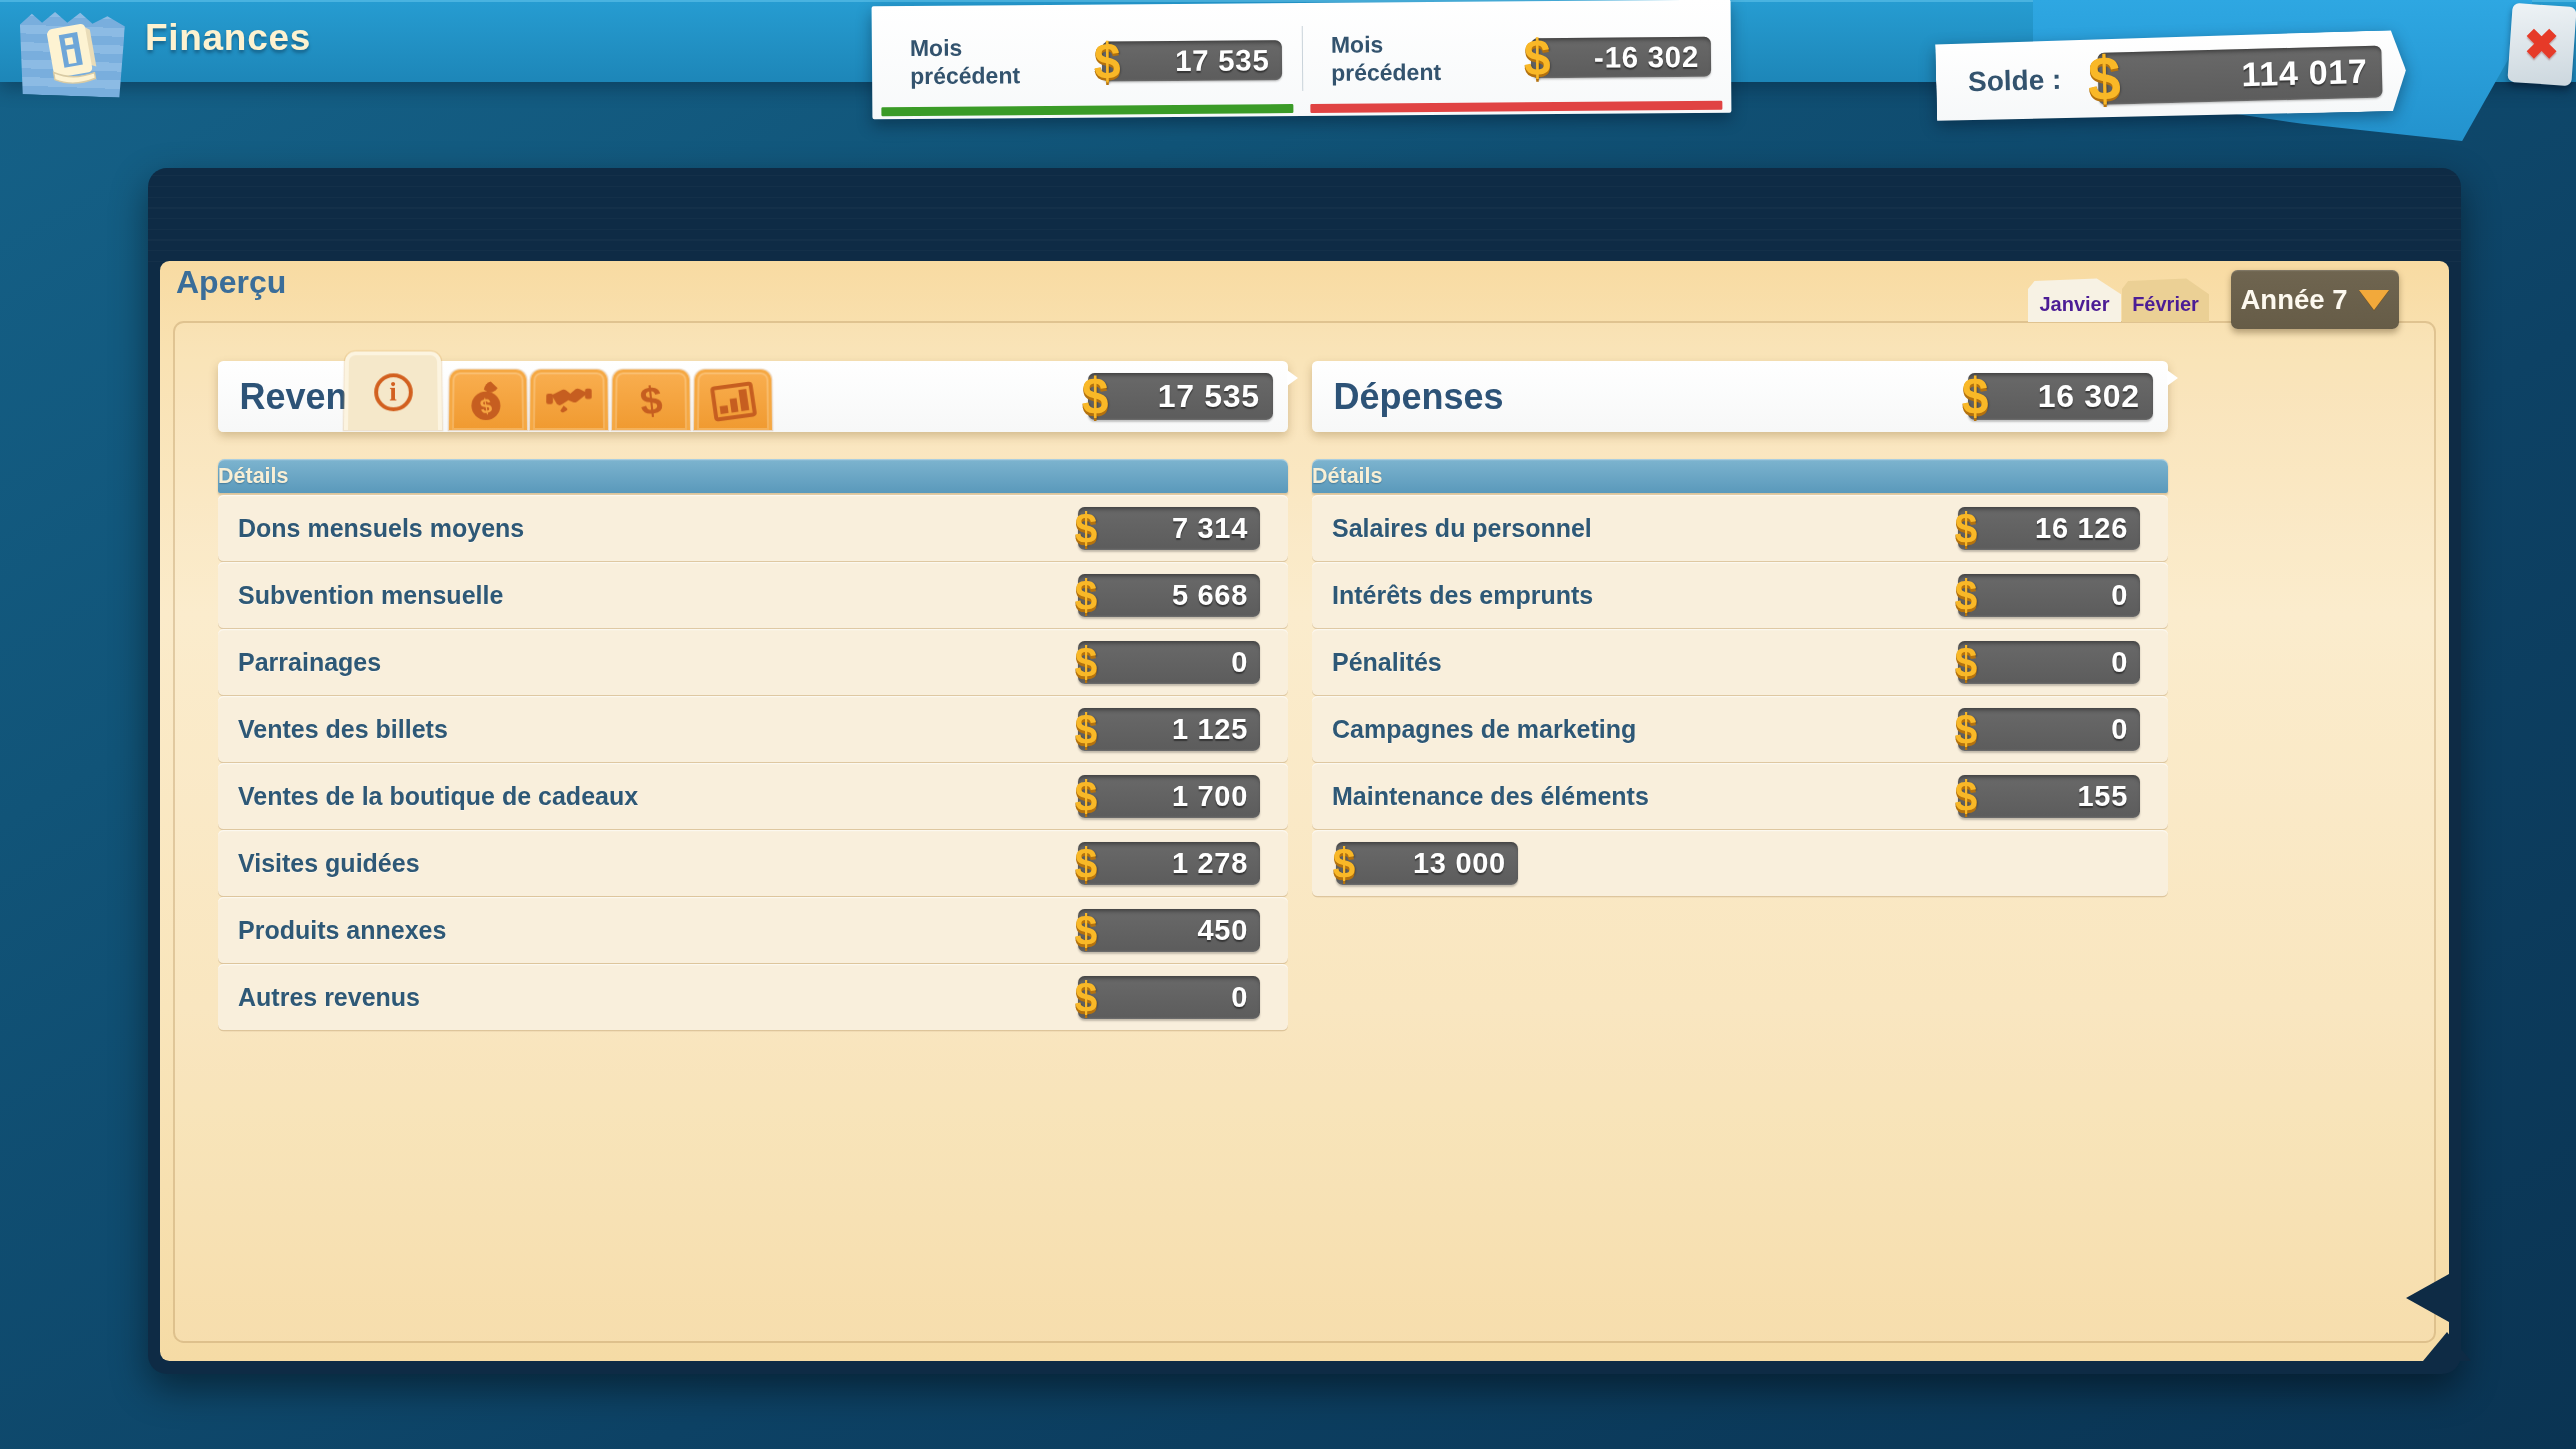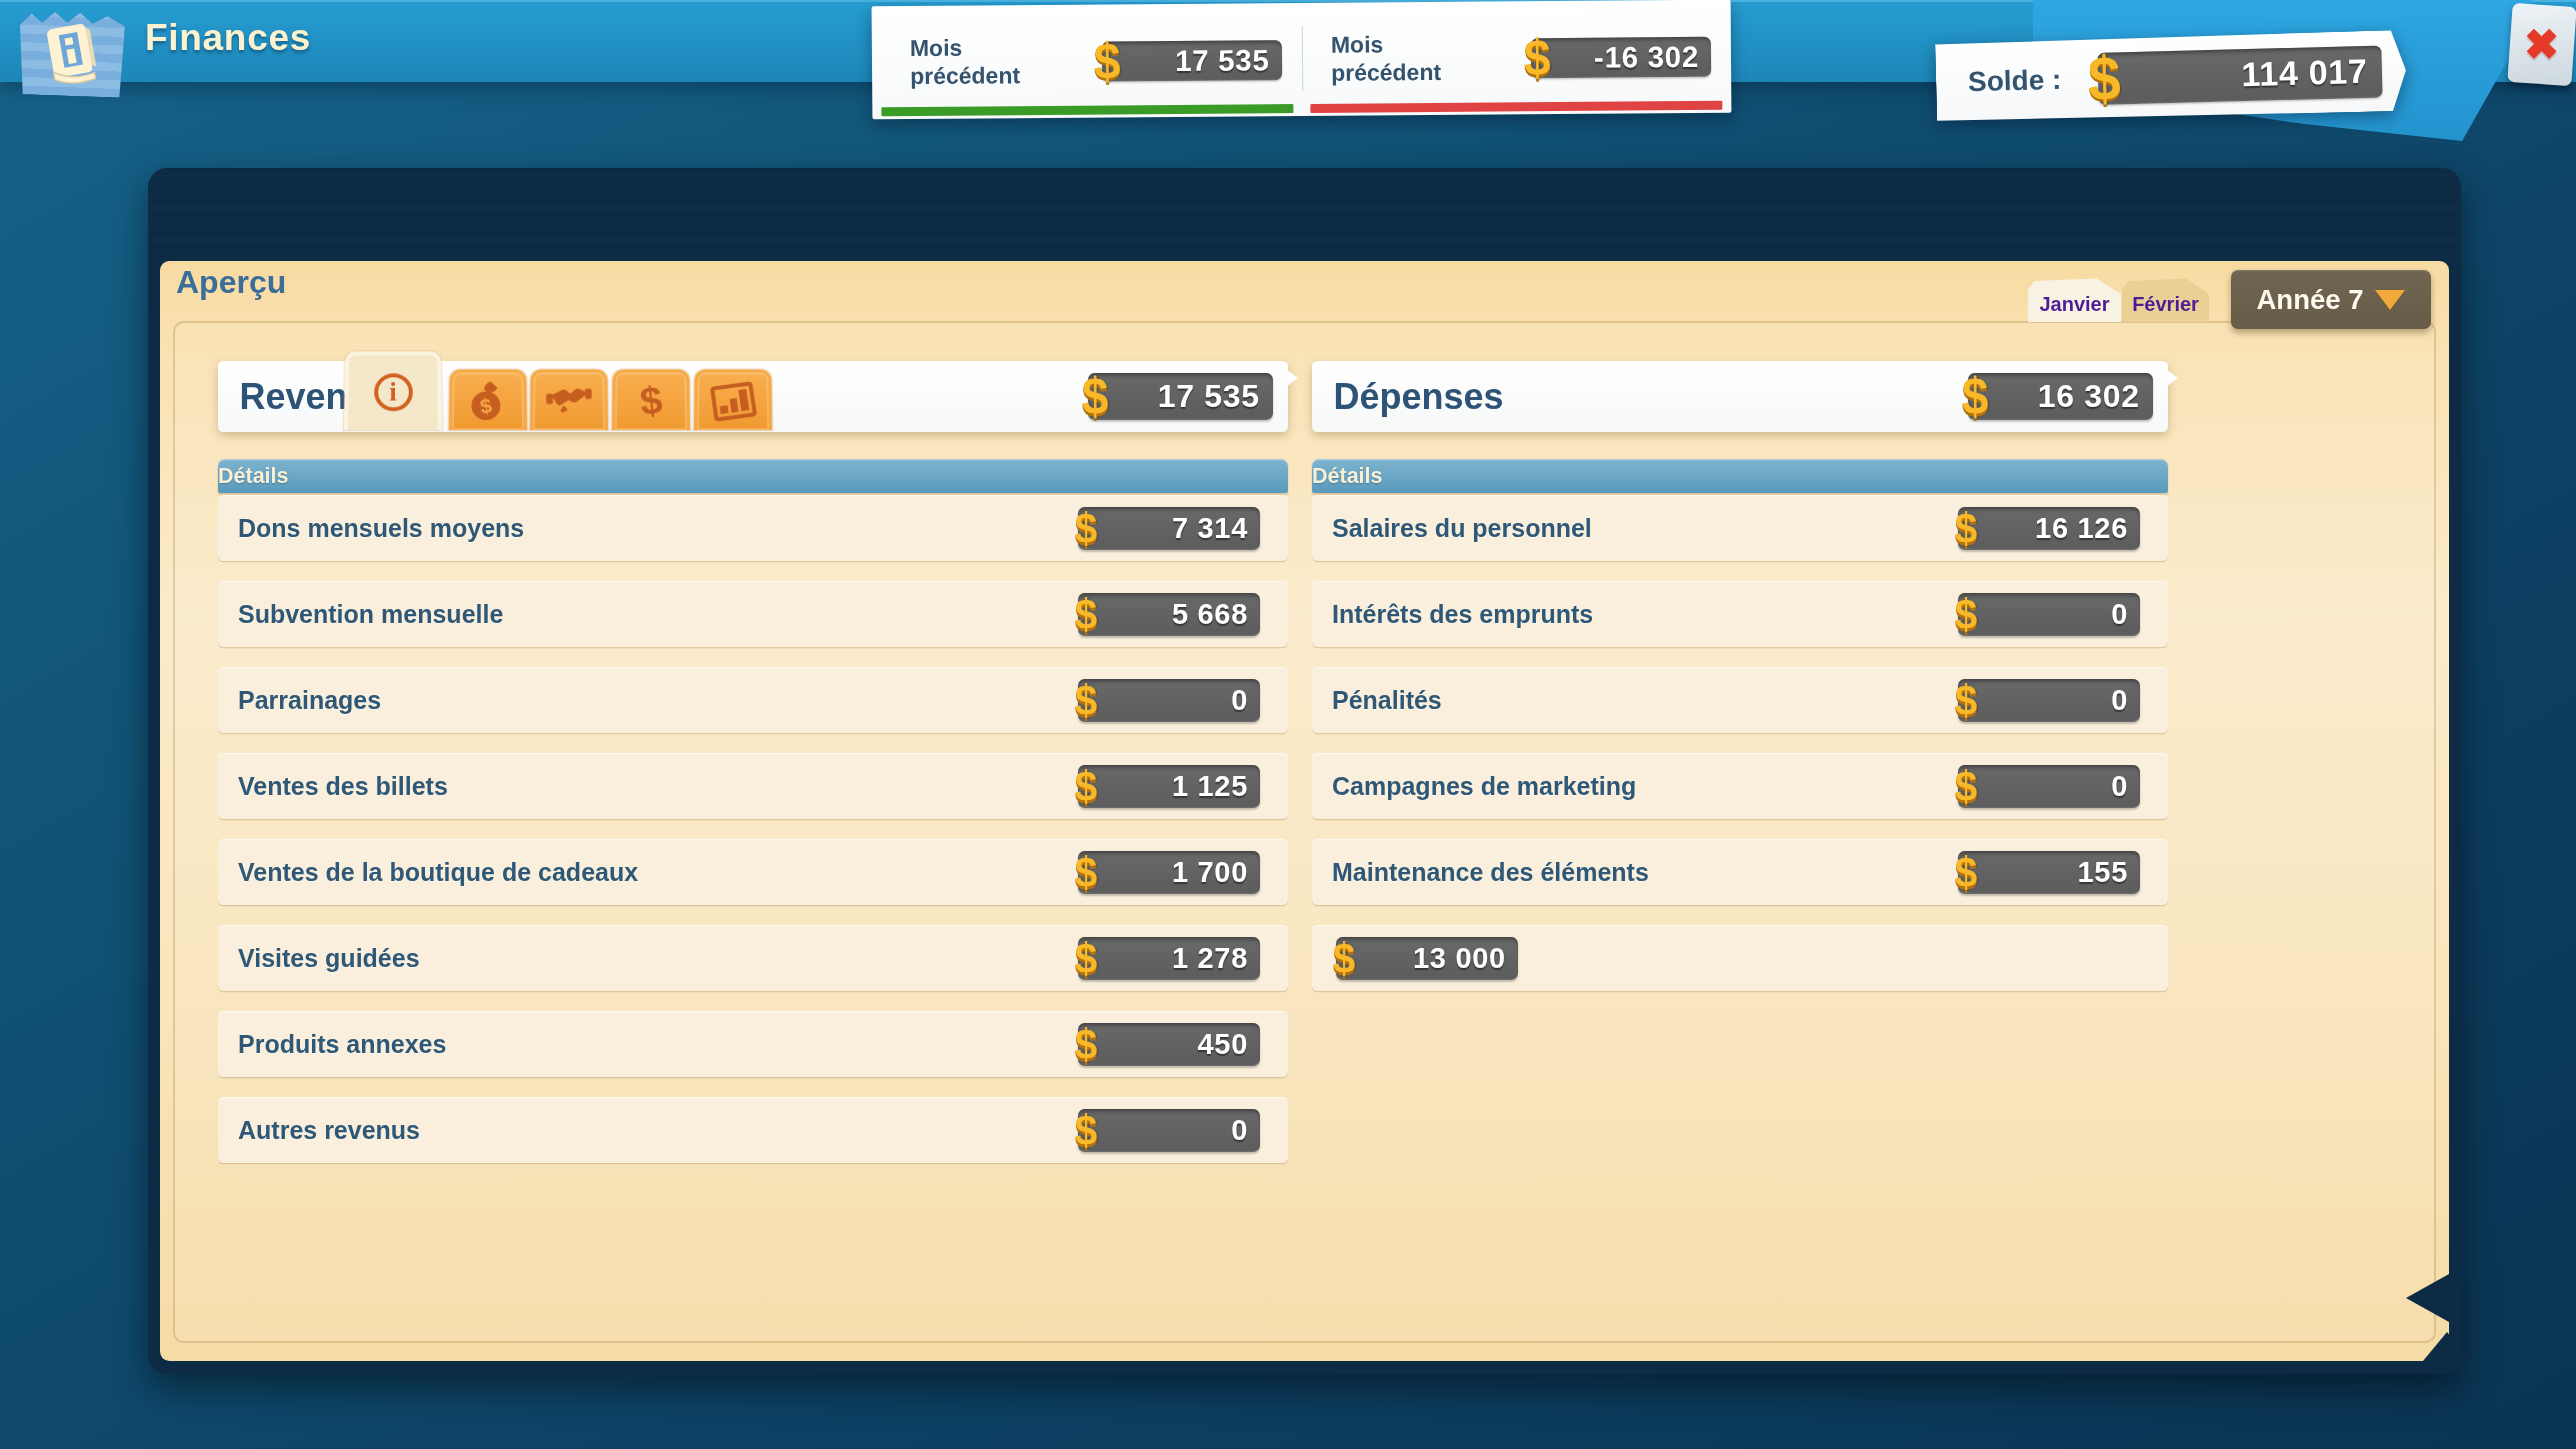--- a/index.html
+++ b/index.html
@@ -151,21 +151,21 @@
   }
   .month-tab {
     position:absolute; top:17.4px; height:44px; cursor:pointer;
     display:flex; align-items:flex-end; justify-content:center; padding-bottom:6px;
     font-size:20px; font-weight:bold; color:#4c1d95;
     clip-path: polygon(0 24%, 7% 6%, 74% 0, 100% 36%, 100% 100%, 0 100%);
   }
   .month-tab.m1 { left:1868px; width:93px; background:#f7f2e4; }
   .month-tab.m2 { left:1962px; width:87px; background:#ebd095; }
   .year-btn {
-    position:absolute; left:2071px; top:9.4px; width:200px; height:59px; border:none; cursor:pointer;
+    position:absolute; left:2071px; top:9.4px; width:168px; height:59px; border:none; cursor:pointer;
     background: linear-gradient(#6f6550,#665c47); border-radius:6.7px;
     color:#fdf9ef; font-family:inherit; font-size:27.5px; font-weight:bold;
     display:flex; align-items:center; justify-content:center; gap:12px;
     box-shadow: 0 3.4px 6.7px rgba(60,40,10,.35), inset 0 1.3px 0 rgba(255,255,255,.12);
   }
   .tri-down {
     width:0; height:0; border-left:15.4px solid transparent; border-right:15.4px solid transparent;
     border-top:20px solid #f2a93b; filter: drop-shadow(0 1.3px 0.7px rgba(120,70,0,.45));
   }
 
@@ -190,21 +190,21 @@
   .details-bar {
     margin-top:27px; height:34px; border-radius:6.7px 6.7px 2px 2px;
     background: linear-gradient(#7db4cf,#5a99bb);
     display:flex; align-items:center; padding-left:0;
     font-size:21.5px; font-weight:bold; color:#f8efd5;
     text-shadow: 0 1.3px 1.3px rgba(0,40,70,.3);
     box-shadow: inset 0 1.3px 0 rgba(255,255,255,.35), 0 1.3px 2px rgba(120,85,30,.25);
   }
   .rows { margin-top:2px; }
   .row {
-    height:66px; background:#f9efdc; border-radius:5.4px; margin-bottom:20px;
+    height:66px; background:#f9efdc; border-radius:5.4px; margin-bottom:1px;
     display:flex; align-items:center; padding:0 28px 0 20px;
     box-shadow: 0 1.3px 0 rgba(150,110,60,.28), inset 0 1.3px 0 rgba(255,255,255,.55);
   }
   .row-label { flex:1; font-size:25px; font-weight:bold; color:#2e5876; text-shadow:0 1.3px 0 rgba(255,255,255,.45); }
   .money-cell { display:flex; align-items:center; }
   .money-cell .cash { font-size:43px; margin-right:-20px; }
   .pill.row-pill { width:182px; height:43px; font-size:29px; padding-right:12px; }
 
   
   .notch-left {

